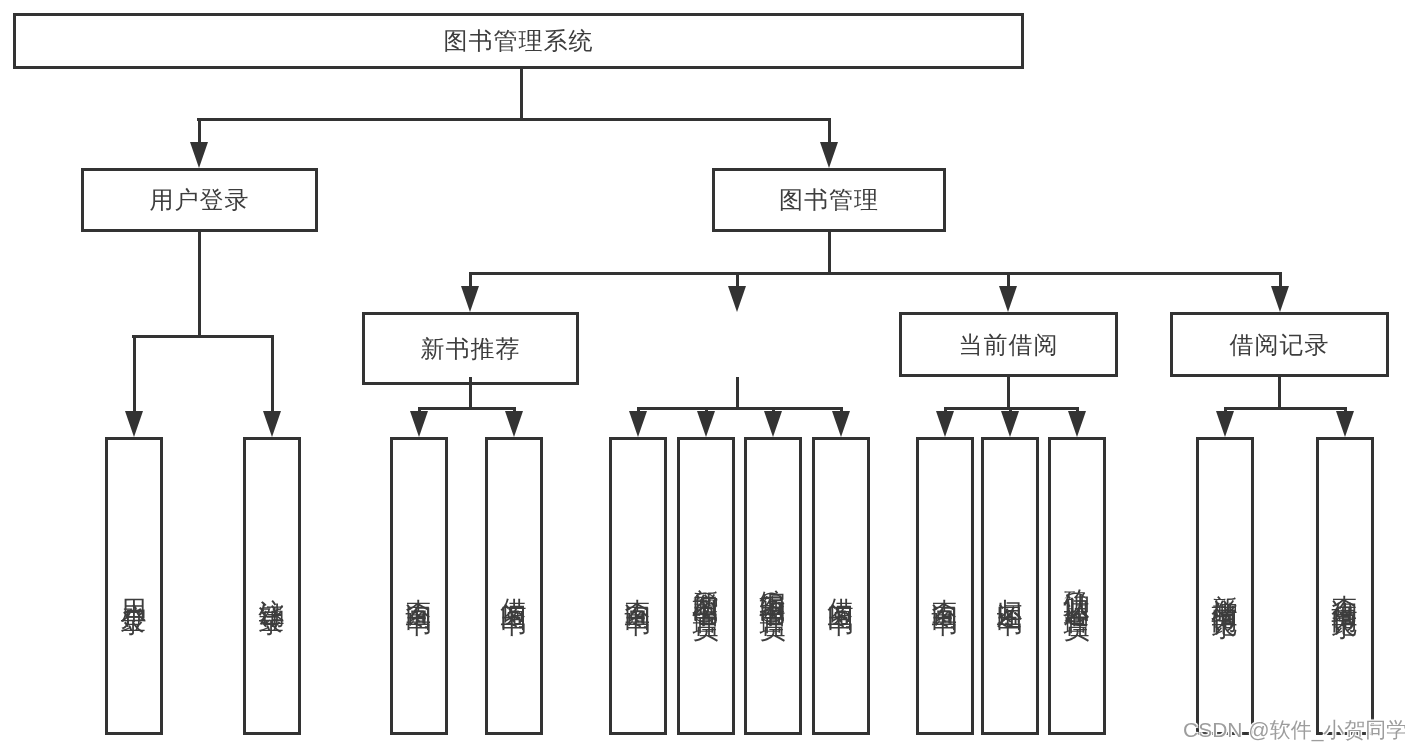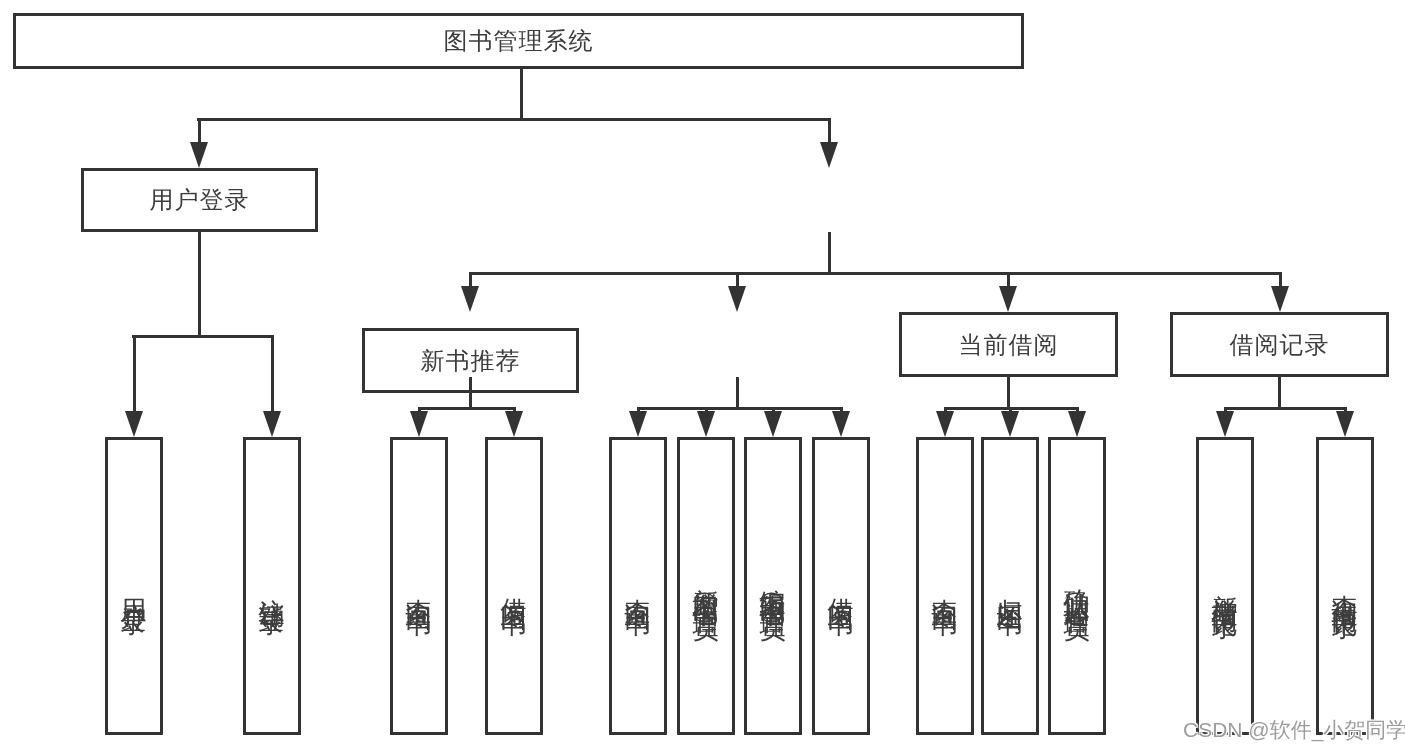--- a/index.html
+++ b/index.html
@@ -42,40 +42,43 @@
   <i class="vl" style="left:520px;top:69px;height:49px;"></i>
   <i class="hl" style="left:197px;top:118px;width:634px;"></i>
   <i class="vl" style="left:198px;top:118px;height:26px;"></i>
   <i class="tri" style="left:190px;top:142px;"></i>
   <i class="vl" style="left:828px;top:118px;height:26px;"></i>
   <i class="tri" style="left:820px;top:142px;"></i>
 
   <div class="box hbox" style="left:81px;top:168px;width:237px;height:64px;">
     <span>用户登录</span>
   </div>
+  <div class="box hbox" style="left:712px;top:168px;width:234px;height:64px;">
+    <span>图书管理</span>
+  </div>
 
   <i class="vl" style="left:198px;top:232px;height:106px;"></i>
   <i class="hl" style="left:132px;top:335px;width:142px;"></i>
   <i class="vl" style="left:133px;top:335px;height:78px;"></i>
   <i class="tri" style="left:125px;top:411px;"></i>
   <i class="vl" style="left:271px;top:335px;height:78px;"></i>
   <i class="tri" style="left:263px;top:411px;"></i>
 
   <i class="vl" style="left:828px;top:232px;height:43px;"></i>
   <i class="hl" style="left:469px;top:272px;width:813px;"></i>
   <i class="vl" style="left:469px;top:272px;height:16px;"></i>
   <i class="tri" style="left:461px;top:286px;"></i>
   <i class="vl" style="left:736px;top:272px;height:16px;"></i>
   <i class="tri" style="left:728px;top:286px;"></i>
   <i class="vl" style="left:1007px;top:272px;height:16px;"></i>
   <i class="tri" style="left:999px;top:286px;"></i>
   <i class="vl" style="left:1279px;top:272px;height:16px;"></i>
   <i class="tri" style="left:1271px;top:286px;"></i>
 
-  <div class="box hbox" style="left:362px;top:312px;width:217px;height:65px;margin-top:16px;">
+  <div class="box hbox" style="left:362px;top:312px;width:217px;height:73px;">
     <span>新书推荐</span>
   </div>
   <div class="box hbox" style="left:899px;top:312px;width:219px;height:65px;justify-content:center;">
     <span>当前借阅</span>
   </div>
   <div class="box hbox" style="left:1170px;top:312px;width:219px;height:65px;">
     <span>借阅记录</span>
   </div>
 
   <i class="vl" style="left:469px;top:377px;height:33px;"></i>

